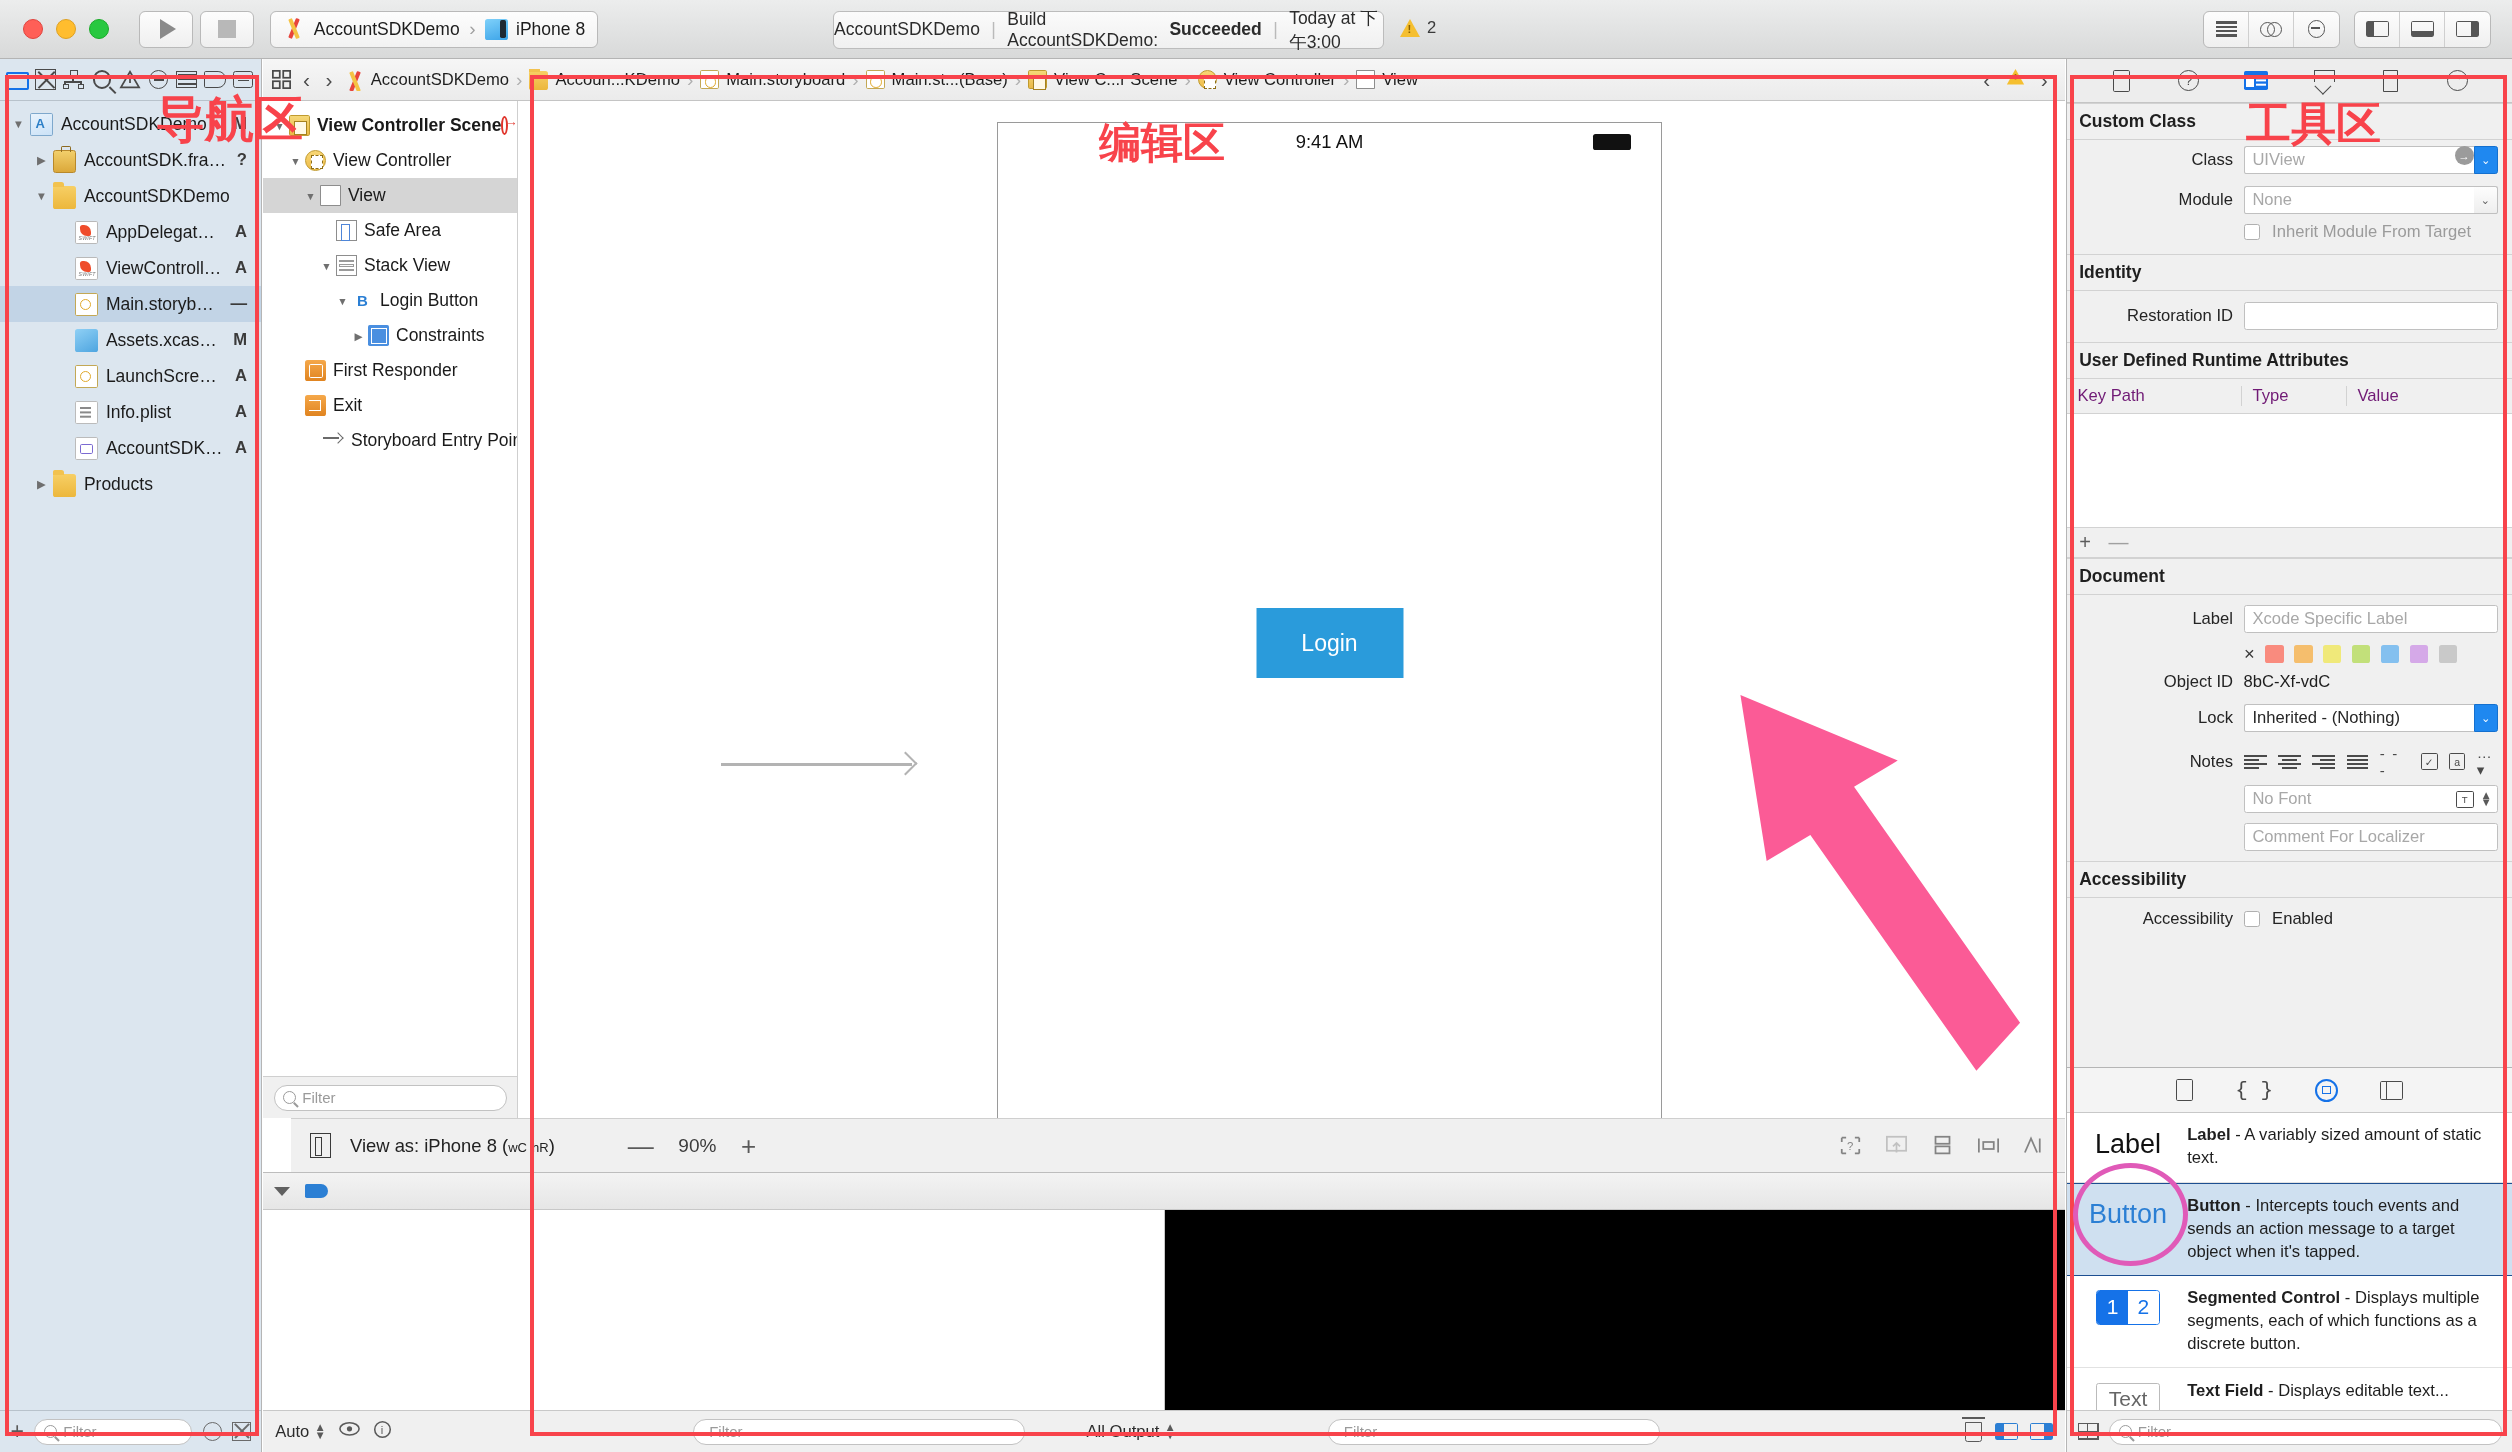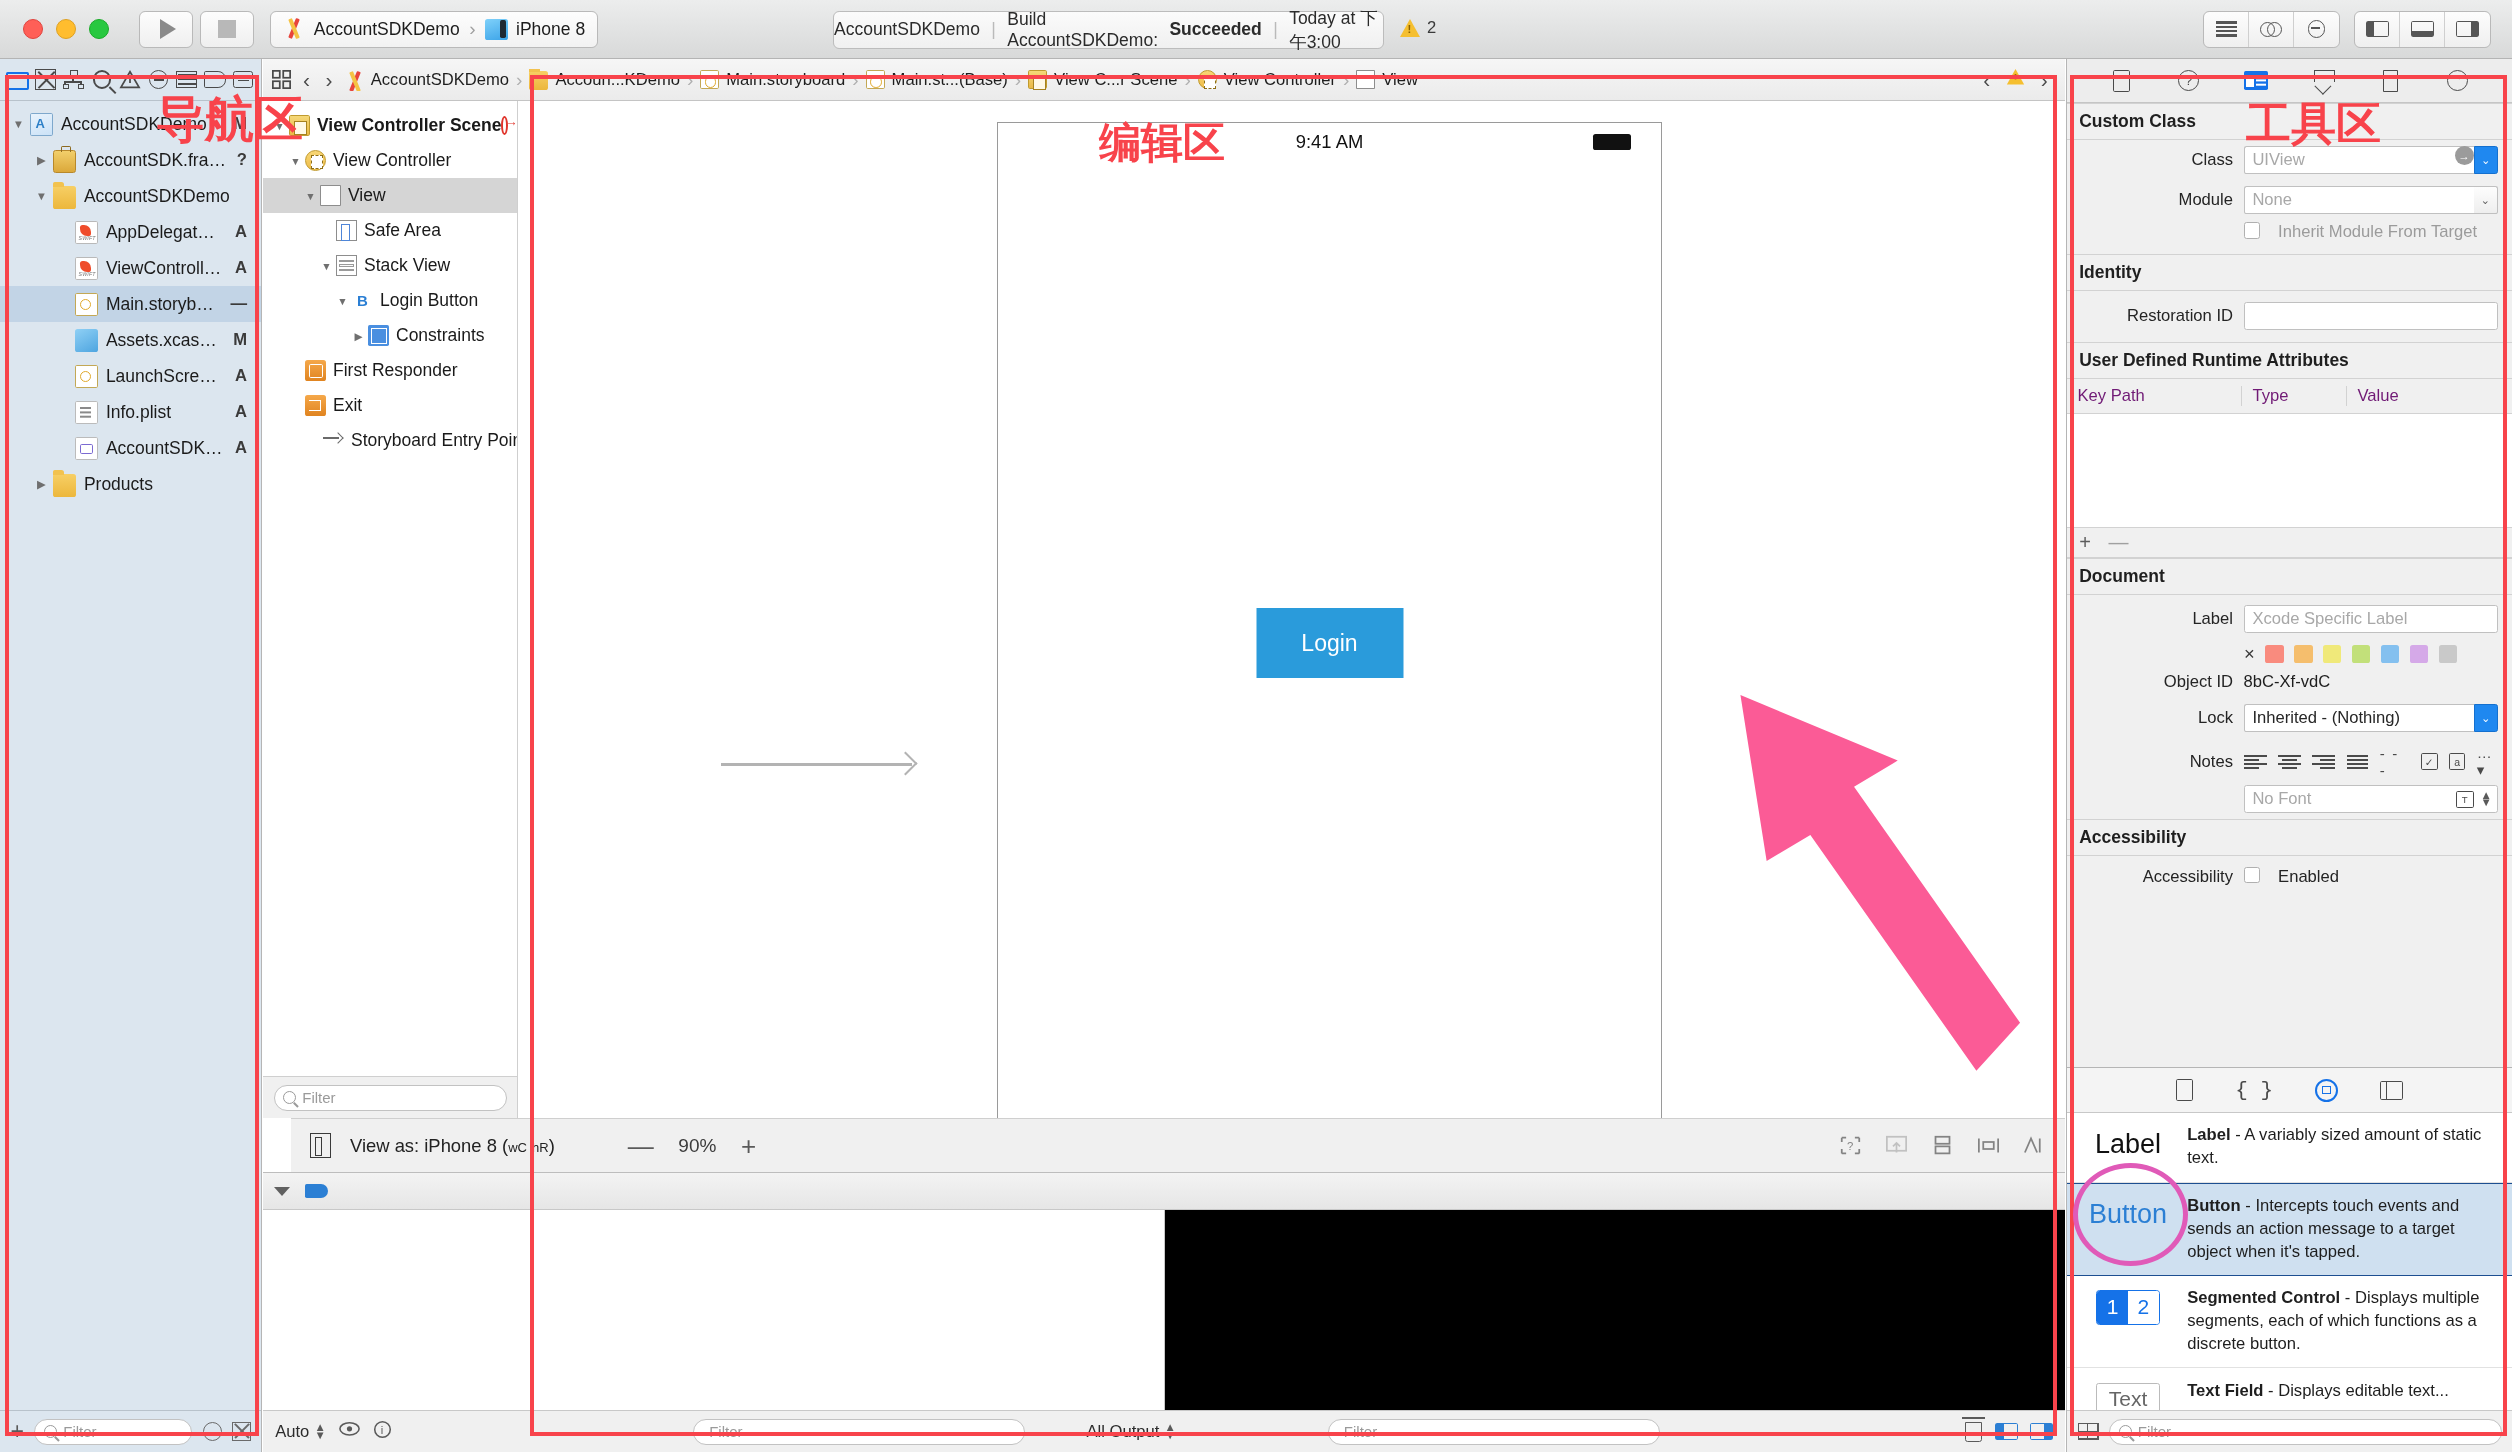--- a/index.html
+++ b/index.html
@@ -368,21 +368,21 @@
     flex: 1; height: 28px; background: #fff; border: 0.9px solid #c0c0c0; border-radius: 2.6px;
     display: flex; align-items: center; padding: 0 7.9px; font-size: 16.6px; color: #262626;
   }
   .finput.placeholder { color: #a8a8a8; }
   .fcombo { flex:1; display:flex; align-items:stretch; height:28px; }
   .fcombo .fi2 { flex:1; background:#fff; border:0.9px solid #c0c0c0; border-right:none; border-radius:2.6px 0 0 2.6px; display:flex; align-items:center; padding:0 7.9px; color:#a8a8a8; font-size:16.6px;}
   .fcombo .arrowbtn { width:24.5px; background:#1f88f0; border:0.9px solid #1470cf; border-radius:0 2.6px 2.6px 0; display:flex;align-items:center;justify-content:center;color:#fff;font-size:11.4px;}
   .fcombo .greybtn { width:24.5px; background:linear-gradient(180deg,#fdfdfd,#eeeeee); border:0.9px solid #c0c0c0; border-left:none; border-radius:0 2.6px 2.6px 0; display:flex;align-items:center;justify-content:center;color:#5a5a5a;font-size:11.4px;}
   .circ-arrow { width:19px;height:19px;border-radius:50%;background:#9b9b9b;display:flex;align-items:center;justify-content:center;color:#fff;font-size:11.4px;margin-left:-30px;z-index:2;}
   .chk { width: 16.6px; height: 16.6px; border: 1.4px solid #b0b0b0; border-radius: 2.6px; background:#fff; flex:none; }
-  .chk-row { display:flex; gap: 18px; font-size: 16.6px; }
+  .chk-row { display:flex; align-items:center; gap: 12px; font-size: 16.6px; }
   .chk-row.dim { color: #9b9b9b; }
 
   .udra-head { display:flex; border-bottom:0.9px solid #d2d2d2; background:#f0f0f0; height:35px; align-items:center; font-size:16.6px; color:#701a75;}
   .udra-head div { padding-left: 10.5px; }
   .udra-head .c1 { width: 175px; border-right: 0.9px solid #d2d2d2; }
   .udra-head .c2 { width: 105px; border-right: 0.9px solid #d2d2d2; }
   .udra-head .c3 { flex: 1; }
   .udra-body { height: 114px; background: #fff; border-bottom: 0.9px solid #d2d2d2; }
   .udra-tools { height: 30px; display:flex; align-items:center; gap:17.5px; padding-left: 12.2px; font-size:20px; color:#5c5c5c; border-bottom:0.9px solid #d2d2d2;}
 
@@ -1035,20 +1035,24 @@
           <span style="flex:1">No Font</span>
           <span class="nic-sq" style="display:flex;align-items:center;justify-content:center">
               <i style="font-style:normal;font-size:9.6px;color:#4a4a4a">T</i>
             </span>
           <span class="stepper">
               <span>▲</span>
               <span>▼</span>
             </span>
         </div>
       </div>
+      <div class="frow" style="padding-top:3.5px;padding-bottom:10.5px">
+        <span class="flabel"></span>
+        <div class="comment-field" style="flex:1">Comment For Localizer</div>
+      </div>
 
       <div class="sec-head">Accessibility</div>
       <div class="frow" style="padding-top:10.5px;padding-bottom:10.5px">
         <span class="flabel">Accessibility</span>
         <span class="chk-row">
           <span class="chk"></span>
           <span>Enabled</span>
         </span>
       </div>
     </div>

